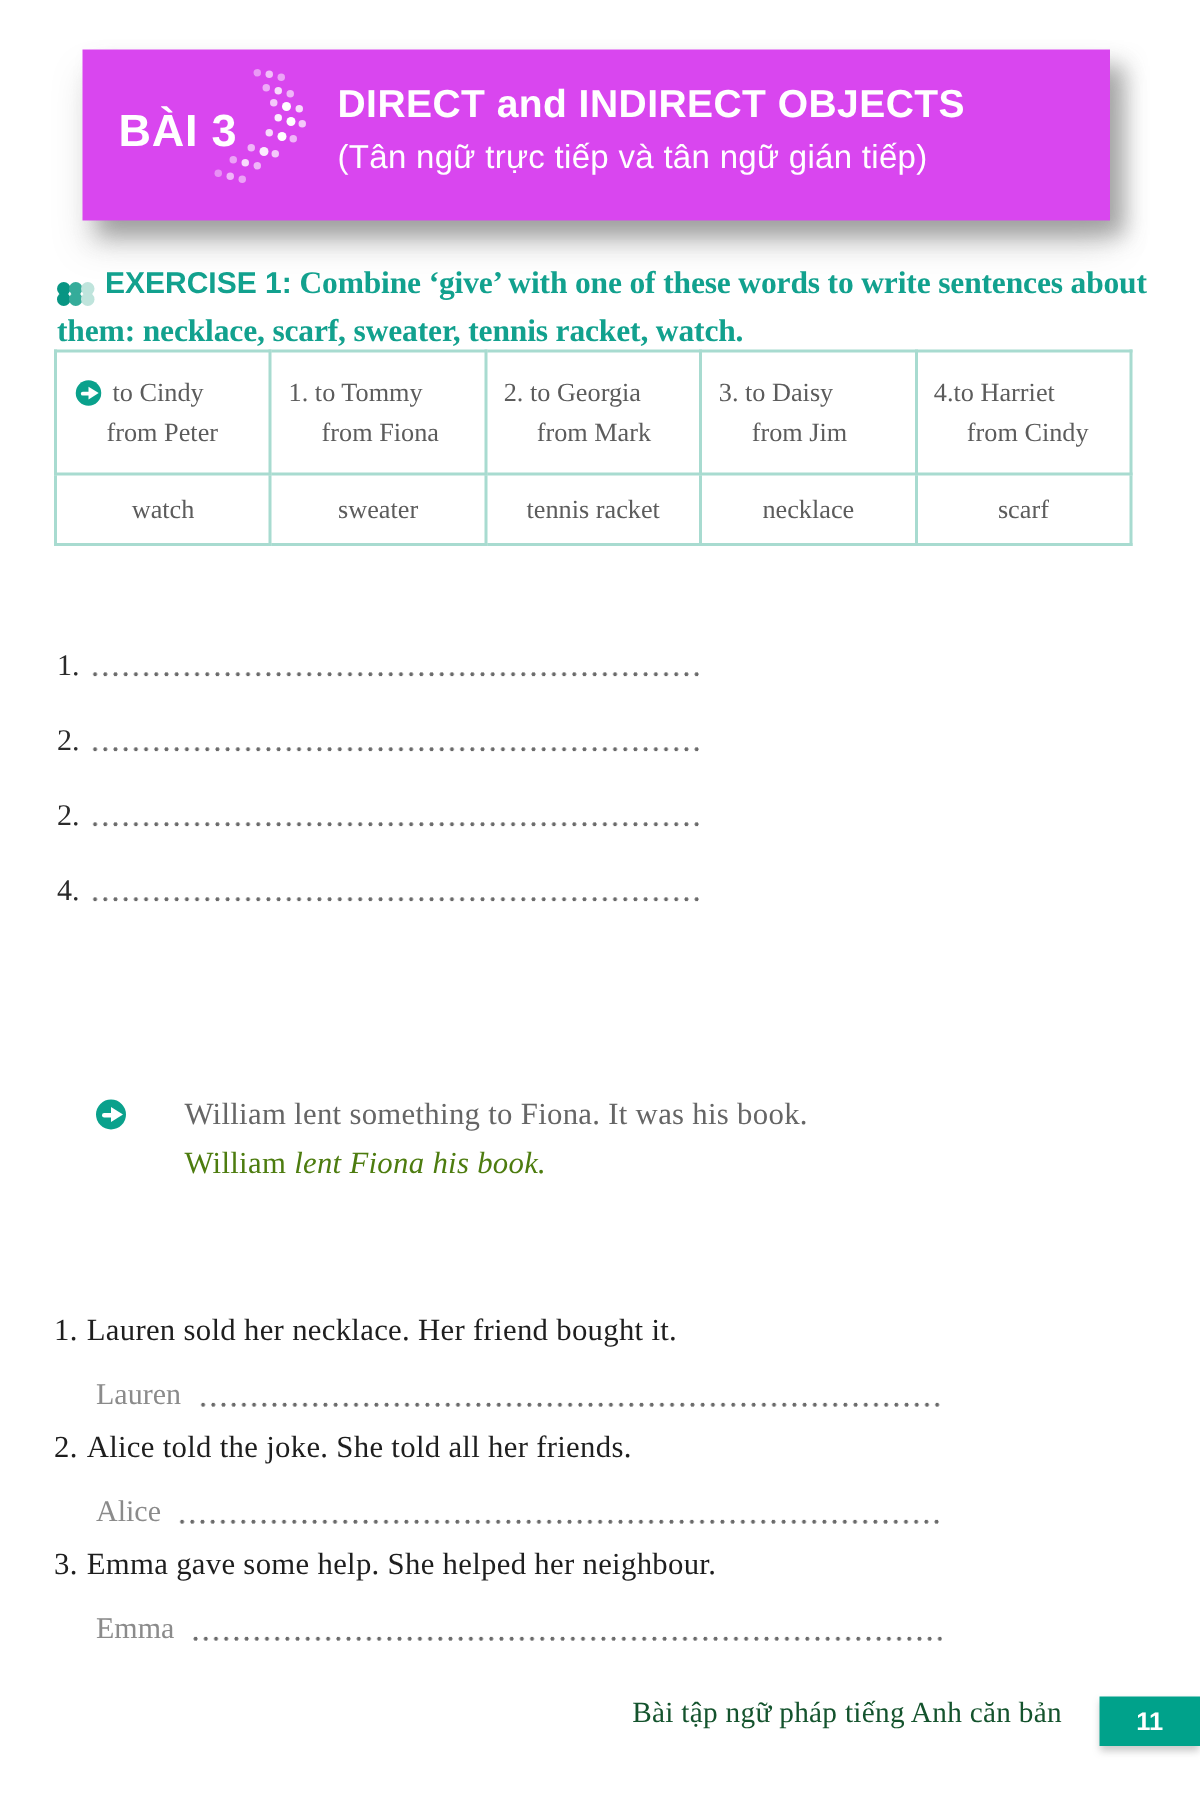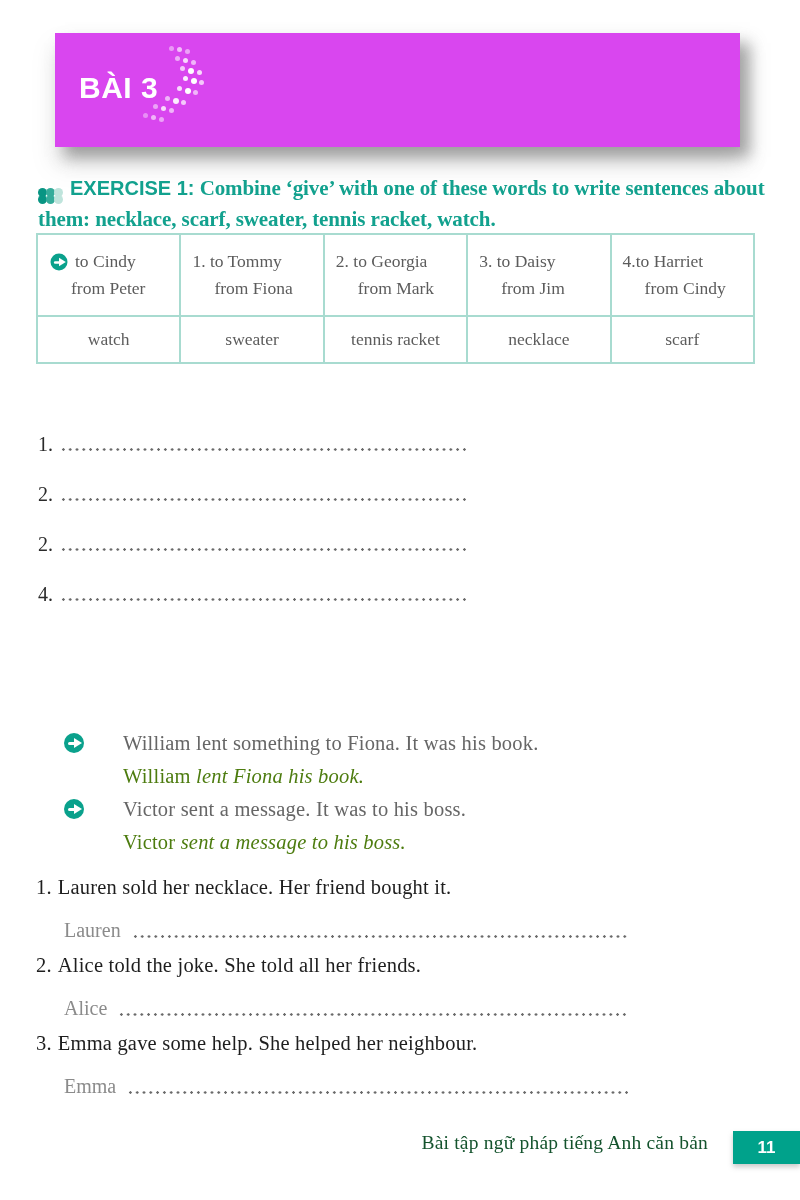--- a/index.html
+++ b/index.html
@@ -148,20 +148,24 @@
       <i style="left:30px;top:50px;width:5px;height:5px;opacity:.6"></i>
       <i style="left:38px;top:52px;width:6px;height:6px;opacity:.9"></i>
       <i style="left:46px;top:54px;width:5px;height:5px;opacity:.7"></i>
       <i style="left:18px;top:58px;width:5px;height:5px;opacity:.5"></i>
       <i style="left:26px;top:60px;width:5px;height:5px;opacity:.8"></i>
       <i style="left:34px;top:62px;width:5px;height:5px;opacity:.6"></i>
       <i style="left:8px;top:67px;width:5px;height:5px;opacity:.4"></i>
       <i style="left:16px;top:69px;width:5px;height:5px;opacity:.6"></i>
       <i style="left:24px;top:71px;width:5px;height:5px;opacity:.5"></i>
     </div>
+    <div class="banner-text">
+      <div class="banner-title">DIRECT and INDIRECT OBJECTS</div>
+      <div class="banner-subtitle">(Tân ngữ trực tiếp và tân ngữ gián tiếp)</div>
+    </div>
   </div>
 
   <div class="ex-heading" style="top:173px;">
     <span class="dots-cluster">
       <span class="dc-col dc1">
           <b></b>
           <b></b>
         </span>
       <span class="dc-col dc2">
           <b></b>
@@ -238,25 +242,20 @@
     <span class="dotline"></span>
   </div>
 
 
   <div class="ex2-examples">
     <div class="ex2-example">
       <div class="arrow-cell"><span class="arrow-bullet"></span></div>
       <div class="given">William lent something to Fiona. It was his book.</div>
       <div class="answer"><span>William </span><span class="it">lent Fiona his book.</span></div>
     </div>
-    <div class="ex2-example">
-      <div class="arrow-cell"><span class="arrow-bullet"></span></div>
-      <div class="given">Victor sent a message. It was to his boss.</div>
-      <div class="answer"><span>Victor </span><span class="it">sent a message to his boss.</span></div>
-    </div>
   </div>
 
   <div class="ex2-items">
     <div class="ex2-item">
       <div class="sentence"><span class="num">1.</span><span>Lauren sold her necklace. Her friend bought it.</span></div>
       <div class="answer-line">
         <span class="name">Lauren </span>
         <span class="dotline"></span>
       </div>
     </div>

